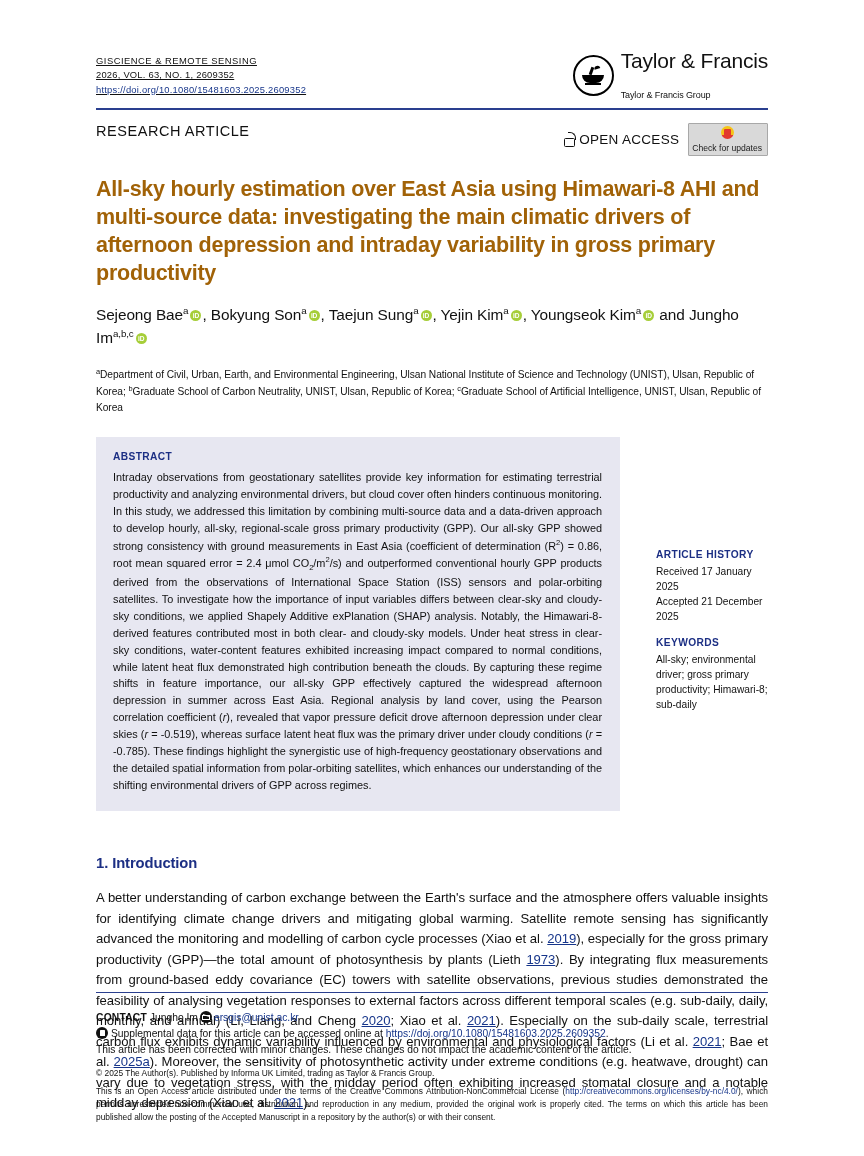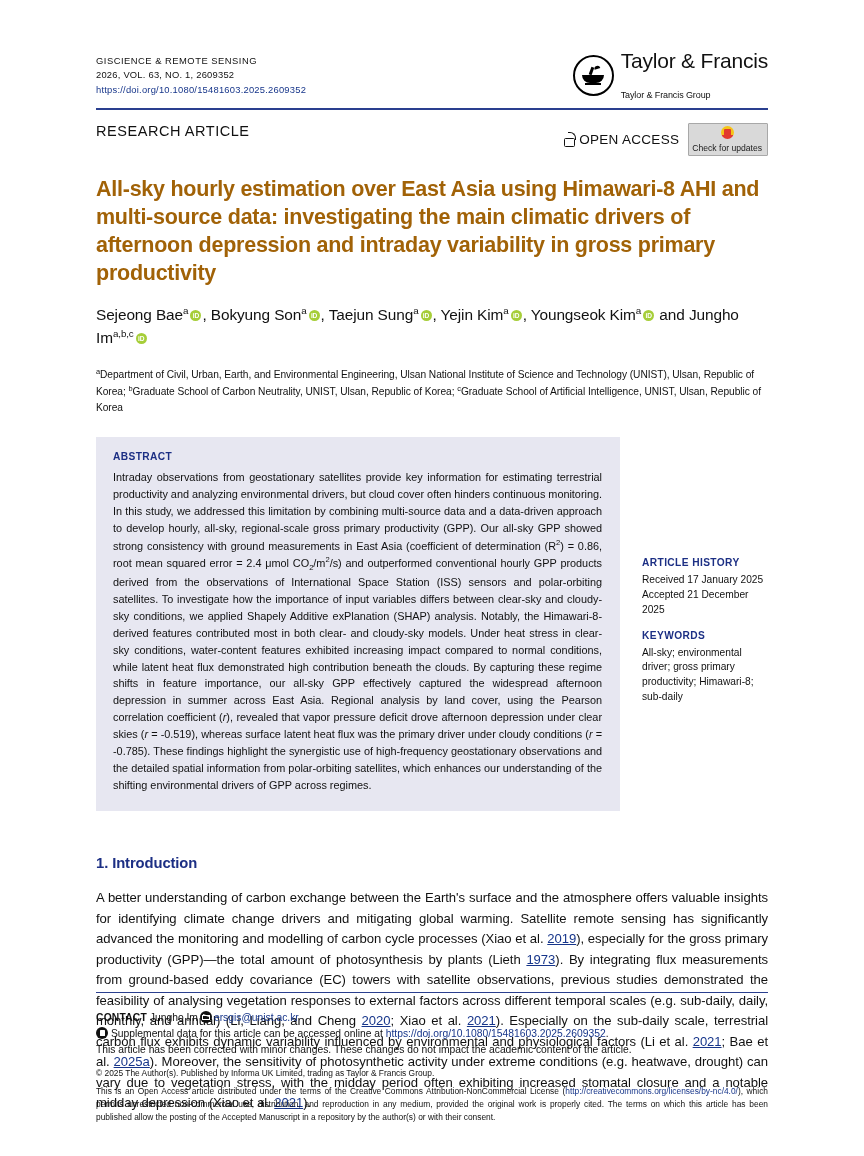--- a/index.html
+++ b/index.html
@@ -33,20 +33,21 @@
   .masthead {
     display: flex;
     justify-content: space-between;
     align-items: flex-start;
   }
   .journal-block {
     font-size: 9.4px;
     line-height: 1.52;
     letter-spacing: .22px;
     color: #111;
+    text-decoration: underline;
   }
   .journal-name { letter-spacing: .5px; }
   .doi-link { color: #16358a; text-decoration: none; }
 
   .tf-logo {
     display: flex;
     align-items: center;
     gap: 7px;
     margin-top: -4px;
   }
@@ -256,21 +257,21 @@
     line-height: 1.555;
     text-align: justify;
     color: #111;
     letter-spacing: -.02px;
   }
   .abs-body sub { font-size: 7.6px; }
   .abs-body sup { font-size: 7.6px; }
   .sidecol {
     width: 148px;
     box-sizing: border-box;
-    padding: 14px 0 0 22px;
+    padding: 14px 0 0 36px;
   }
   .side-body {
     margin-top: 5px;
     font-size: 10.2px;
     line-height: 1.46;
     color: #111;
   }
   .side-gap { height: 12px; }
 
   

